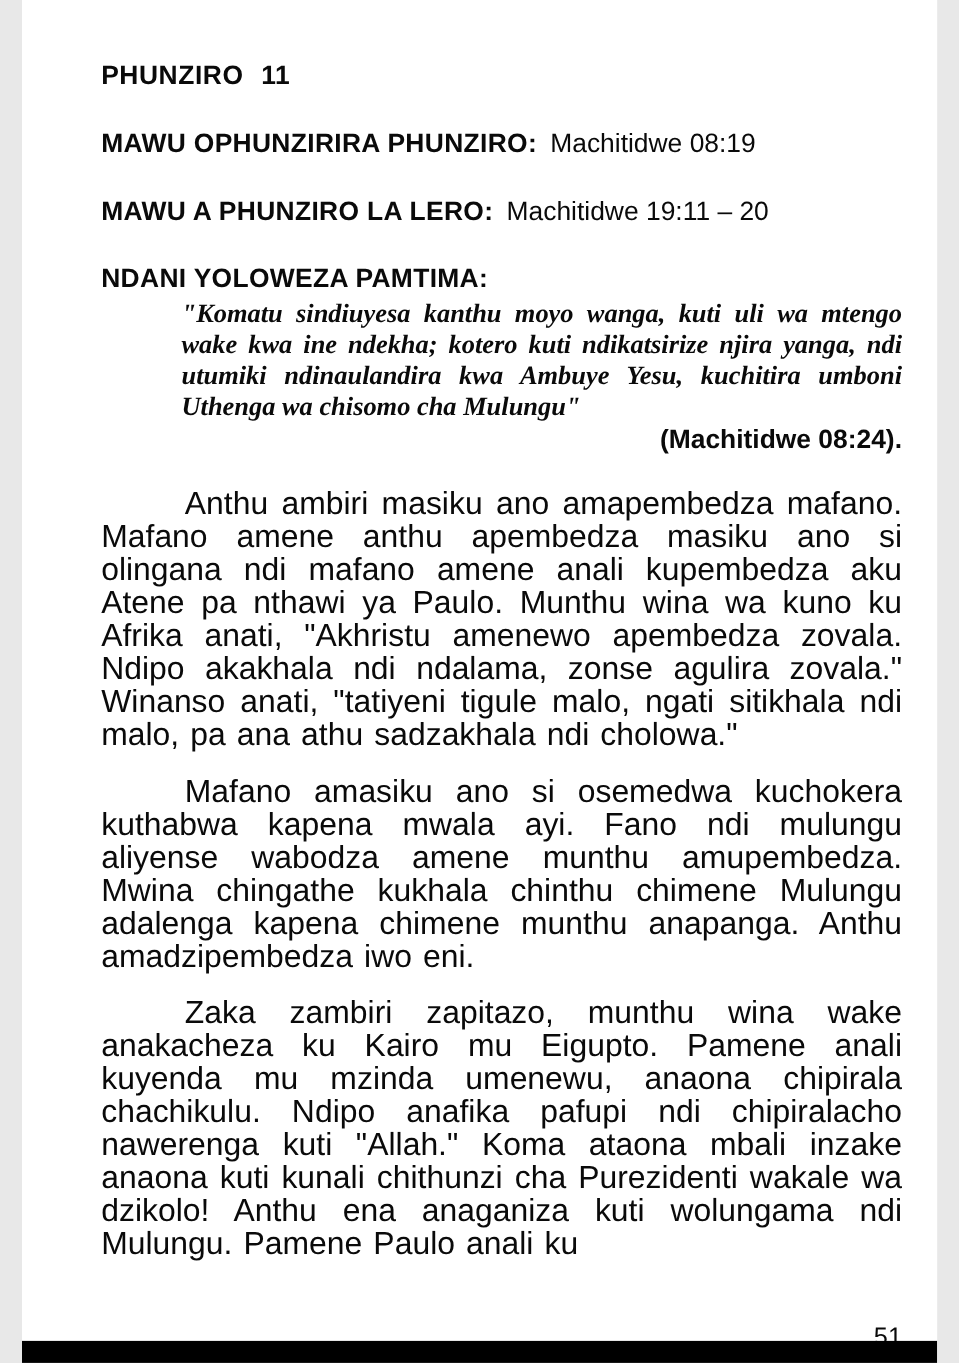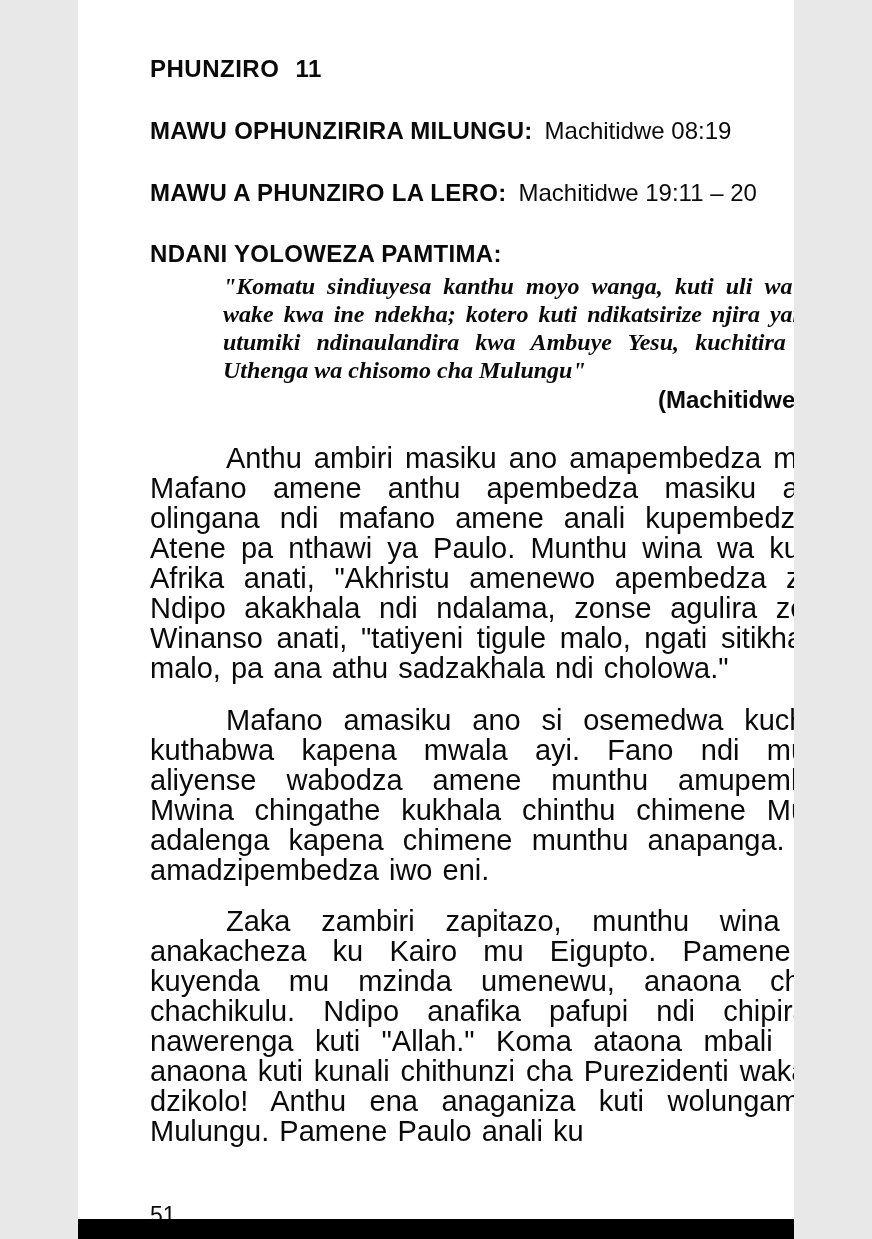--- a/index.html
+++ b/index.html
@@ -1,18 +1,18 @@
 <!DOCTYPE html>
 <html><head>
 <meta charset="utf-8">
 <style>
   html,body { margin:0; padding:0; background:#e8e8e8; }
   .page {
     position:relative;
-    width:716px; height:1239px;
+    width:832px; height:1239px;
     margin:0 auto;
     background:#ffffff;
     color:#0a0a0a;
     font-family:"Liberation Sans", sans-serif;
     overflow:hidden;
   }
   .content {
     position:absolute;
     left:72px; top:55px;
     width:728px;
@@ -55,21 +55,21 @@
     text-align:justify;
     text-indent:76px;
     margin:0;
     word-spacing:2px;
   }
   .body-para.p1 { margin-top:29px; }
   .body-para.p2 { margin-top:22px; }
   .body-para.p3 { margin-top:21px; }
   .page-number {
     font-size:23px;
-    text-align:left;
+    text-align:right;
     margin-top:56px;
   }
   
   .streak { position:absolute; top:0; bottom:0; pointer-events:none; }
   .s1 { left:846px; width:2px; background:repeating-linear-gradient(180deg,#141414 0 9px,transparent 9px 26px); opacity:.85; }
   .s2 { left:852px; width:1px; background:repeating-linear-gradient(180deg,transparent 0 15px,#141414 15px 21px,transparent 21px 43px); }
   .s3 { left:857px; width:2px; background:repeating-linear-gradient(180deg,#000 0 36px,transparent 36px 44px); }
   .s4 { left:860px; width:2px; background:repeating-linear-gradient(180deg,#000 0 130px,transparent 130px 139px); }
   .s5 { left:863px; width:2px; background:repeating-linear-gradient(180deg,transparent 0 7px,#000 7px 64px,transparent 64px 75px); }
   .s6 { left:866px; width:1px; background:repeating-linear-gradient(180deg,#000 0 16px,transparent 16px 35px); }
@@ -82,21 +82,21 @@
 </head>
 <body>
 
 <div class="page">
   <div class="content">
 
     <p class="lesson-label">PHUNZIRO 11</p>
 
 
     <p class="ref-line">
-      <span class="label">MAWU OPHUNZIRIRA MILUNGU:</span><span>Machitidwe 08:19</span>
+      <span class="label">MAWU OPHUNZIRIRA PHUNZIRO:</span><span>Machitidwe 08:19</span>
     </p>
 
     <p class="ref-line">
       <span class="label">MAWU A PHUNZIRO LA LERO:</span><span>Machitidwe 19:11 – 20</span>
     </p>
 
     <p class="mem-label">NDANI YOLOWEZA PAMTIMA:</p>
 
     <blockquote class="mem-quote">"Komatu sindiuyesa kanthu moyo wanga, kuti uli wa mtengo wake kwa ine ndekha; kotero kuti ndikatsirize njira yanga, ndi utumiki ndinaulandira kwa Ambuye Yesu, kuchitira umboni Uthenga wa chisomo cha Mulungu"</blockquote>
 

